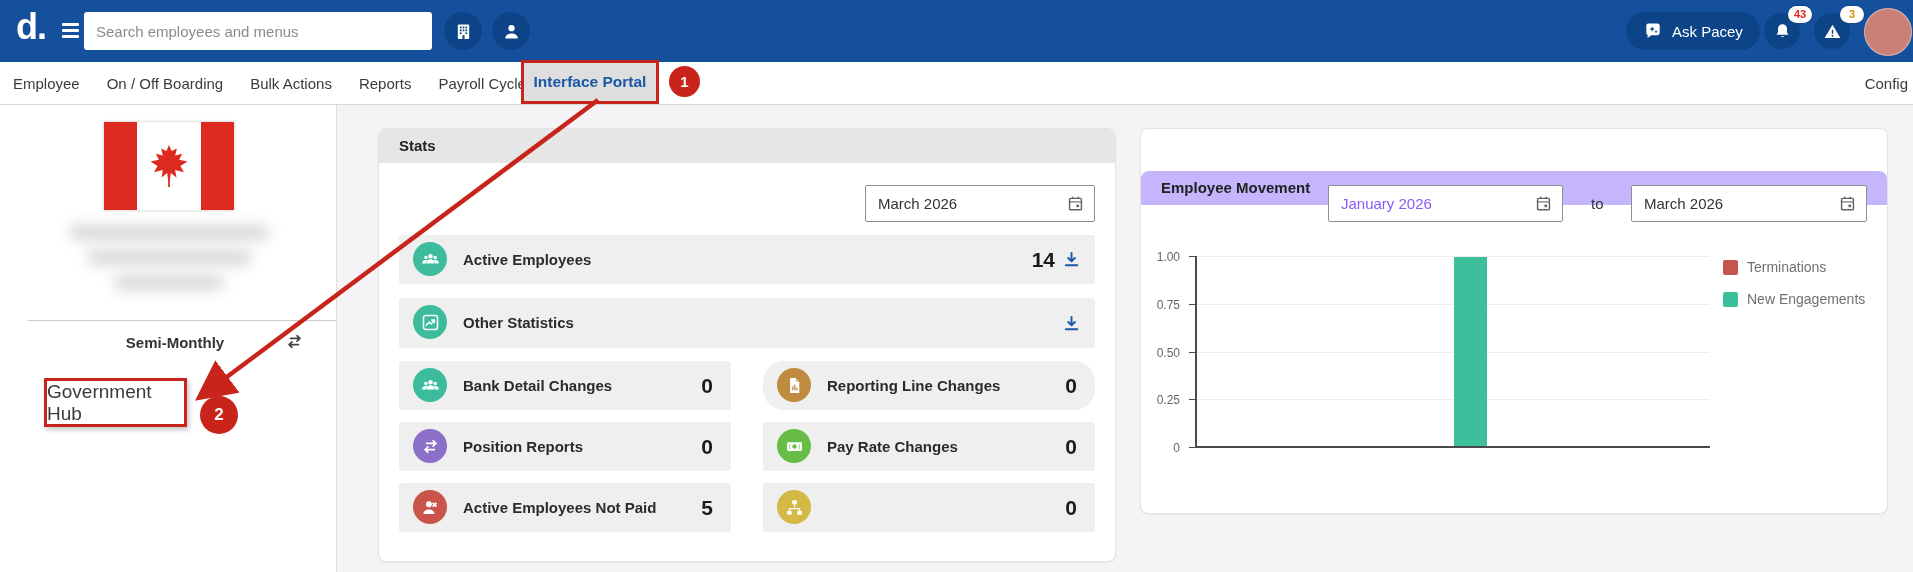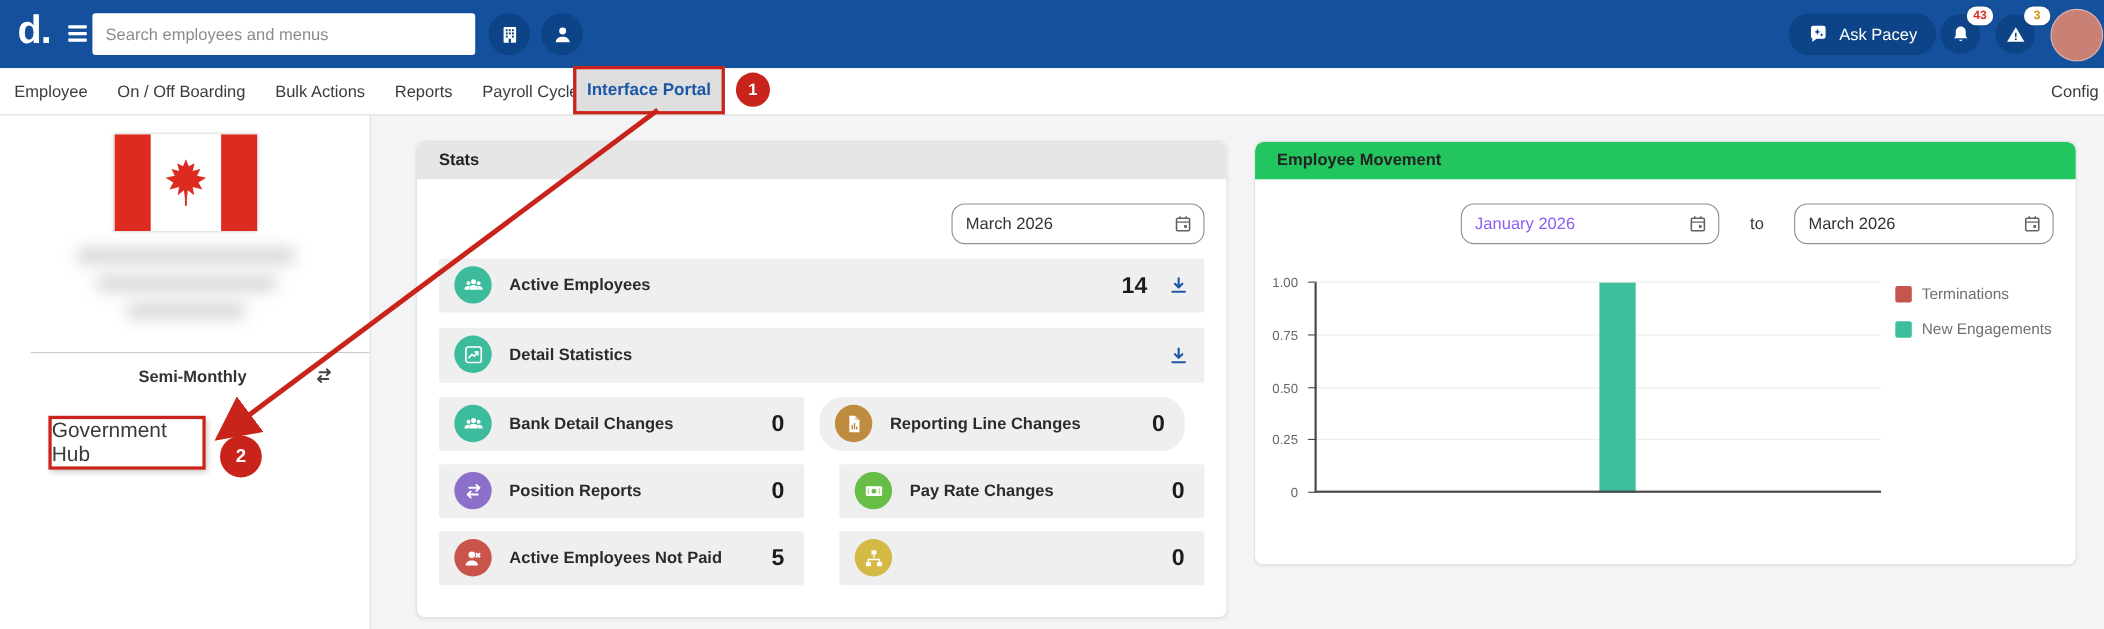--- a/index.html
+++ b/index.html
@@ -38,30 +38,30 @@
   .side-divider{position:absolute;left:28px;top:215px;width:308px;height:1px;background:#ccc;}
   .freq-label{position:absolute;left:45px;top:229px;width:260px;text-align:center;font-size:15px;font-weight:bold;color:#333;}
   .swap-side{position:absolute;left:284px;top:226px;width:21px;height:21px;cursor:pointer;}
   .gov-btn{position:absolute;left:44px;top:273px;width:143px;height:49px;background:#fff;border:3px solid #b51511;
            box-sizing:border-box;display:flex;align-items:center;justify-content:center;font-size:19px;color:#3a3a3a;
            box-shadow:2px 3px 5px rgba(0,0,0,.22);cursor:pointer;}
   
   .panel{position:absolute;background:#fff;border:1px solid #e2e2e2;border-radius:8px;box-shadow:0 1px 2px rgba(0,0,0,.05);}
   .panel-header{position:absolute;left:0;top:0;right:0;height:34px;border-radius:8px 8px 0 0;
                 line-height:34px;padding-left:20px;font-size:15px;font-weight:bold;color:#222;box-sizing:border-box;}
-  .picker{position:absolute;height:37px;background:#fff;border:1px solid #8f8f8f;border-radius:12px;box-sizing:border-box;cursor:pointer;}
+  .picker{position:absolute;height:37px;background:#fff;border:1px solid #8f8f8f;border-radius:2px;box-sizing:border-box;cursor:pointer;}
   .picker .ptext{position:absolute;left:12px;top:0;line-height:35px;font-size:15px;color:#333;}
   .picker .ptext.placeholder{color:#8b5cf6;}
   .picker .cal{position:absolute;right:9px;top:8px;width:19px;height:19px;}
   .stat-row{position:absolute;background:#efefef;border-radius:3px;height:49px;cursor:pointer;}
   .icon-circle{position:absolute;left:14px;top:7px;width:34px;height:34px;border-radius:50%;display:flex;align-items:center;justify-content:center;}
   .icon-circle svg{width:21px;height:21px;}
   .stat-label{position:absolute;left:64px;top:0;line-height:49px;font-size:15px;font-weight:bold;color:#2b2b2b;white-space:nowrap;}
   .stat-value{position:absolute;right:18px;top:0;line-height:49px;font-size:21px;font-weight:bold;color:#1c1c1c;}
-  .stat-value.before-dl{right:52px;text-align:right;}
+  .stat-value.before-dl{right:40px;text-align:right;}
   .download{position:absolute;right:13px;top:14px;width:21px;height:21px;cursor:pointer;}
   
   .chart-yticks{position:absolute;left:0;top:128px;width:47px;height:191px;}
   .ytick{position:absolute;right:8px;font-size:12px;color:#666;height:14px;line-height:14px;text-align:right;width:39px;}
   .chart-plot{position:absolute;left:54px;top:128px;width:513px;height:191px;border-left:2px solid #4a4a4a;}
   .gridline{position:absolute;left:0;right:0;height:1px;background:#ececec;z-index:0;}
   .gridline.zero{height:2px;background:#4a4a4a;z-index:3;}
   .ytickmark{position:absolute;left:-8px;width:8px;height:1px;background:#4a4a4a;z-index:3;}
   .bar{position:absolute;bottom:0;z-index:1;}
   .chart-xlabels{position:absolute;left:54px;top:325px;width:513px;height:18px;}
@@ -226,21 +226,21 @@
     </div>
 
     <div class="stat-row" style="left:20px;top:169px;width:696px;height:50px;">
       <span class="icon-circle" style="background-color: rgb(60, 188, 156); color: rgb(60, 188, 156);">
         <svg viewBox="0 0 24 24" fill="none" stroke="#fff" stroke-width="1.7">
           <rect x="4" y="4" width="16" height="16" rx="2.5"></rect>
           <path d="M7.2 15.2l3.2-3.6 2.4 2 3.6-4.4" stroke-linecap="round" stroke-linejoin="round"></path>
           <path d="M16.4 12.2v-3h-3" stroke-linecap="round" stroke-linejoin="round"></path>
           </svg>
       </span>
-      <span class="stat-label">Detail Statistics</span>
+      <span class="stat-label">Other Statistics</span>
       <span class="download" style="top: 15px; color: rgb(28, 87, 168);">
         <svg viewBox="0 0 24 24" fill="none" stroke="currentColor" stroke-width="2.2" stroke-linecap="round" stroke-linejoin="round">
           <path d="M12 4.5v9M8.2 10.3l3.8 3.7 3.8-3.7"></path>
             <path d="M5.5 18.6h13"></path>
           </svg>
       </span>
     </div>
 
     <div class="stat-row" style="left:20px;top:232px;width:332px;">
       <span class="icon-circle" style="background-color: rgb(60, 188, 156); color: rgb(60, 188, 156);">
@@ -250,21 +250,21 @@
             <circle cx="12" cy="8.2" r="2.6"></circle>
           <path d="M12 11.6c2.6 0 4.5 1.5 4.5 3.8v1.1h-9v-1.1c0-2.3 1.9-3.8 4.5-3.8z"></path>
           <path d="M2.6 16.5v-.8c0-1.9 1.7-3.1 4.1-3.1.6 0 1.2.1 1.7.3-.9.9-1.4 2-1.4 3.2v.4z"></path>
           <path d="M21.4 16.5v-.8c0-1.9-1.7-3.1-4.1-3.1-.6 0-1.2.1-1.7.3.9.9 1.4 2 1.4 3.2v.4z"></path>
           </svg>
       </span>
       <span class="stat-label">Bank Detail Changes</span>
       <span class="stat-value">0</span>
     </div>
 
-    <div class="stat-row" style="left:366px;top:232px;width:332px;border-radius:21px;">
+    <div class="stat-row" style="left:384px;top:232px;width:332px;border-radius:21px;">
       <span class="icon-circle" style="background-color: rgb(191, 139, 62); color: rgb(191, 139, 62);">
         <svg viewBox="0 0 24 24">
             <path d="M7 3.5h6.2L17.5 8v12.5H7z" fill="#fff"></path>
           <path d="M13.2 3.5L17.5 8h-4.3z" fill="currentColor" opacity=".45"></path>
           <rect x="9.3" y="13" width="1.5" height="4.5" fill="currentColor"></rect>
           <rect x="11.6" y="11" width="1.5" height="6.5" fill="currentColor"></rect>
           <rect x="13.9" y="14.5" width="1.5" height="3" fill="currentColor"></rect>
           </svg>
       </span>
       <span class="stat-label">Reporting Line Changes</span>
@@ -315,21 +315,21 @@
             <rect x="15.2" y="15.8" width="5.2" height="4.4" rx=".9"></rect>
           <rect x="11.3" y="8.2" width="1.4" height="3.4"></rect>
           <path d="M5.5 15.8v-3.2h13v3.2h-1.4v-1.8H6.9v1.8z"></path>
           </svg>
       </span>
       <span class="stat-value">0</span>
     </div>
   </div>
 
   <div class="panel" style="left:1140px;top:128px;width:746px;height:384px;">
-    <div class="panel-header" style="background-color: #22c55e;">Employee Movement</div>
+    <div class="panel-header" style="background-color: #c4b5fd; margin-top: 42px;">Employee Movement</div>
 
     <div class="picker" style="left:187px;top:56px;width:235px;">
       <span class="ptext placeholder">January 2026</span>
       <span class="cal">
         <svg viewBox="0 0 24 24" fill="none" stroke="#5f6368" stroke-width="1.8">
           <rect x="4.5" y="5.5" width="15" height="14.5" rx="1.5"></rect>
             <path d="M4.5 10h15" stroke-width="1.4"></path>
           <path d="M8.5 3.4v3M15.5 3.4v3"></path>
             <rect x="13.2" y="13.4" width="3.2" height="3.2" fill="#5f6368" stroke="none"></rect>
           </svg>

